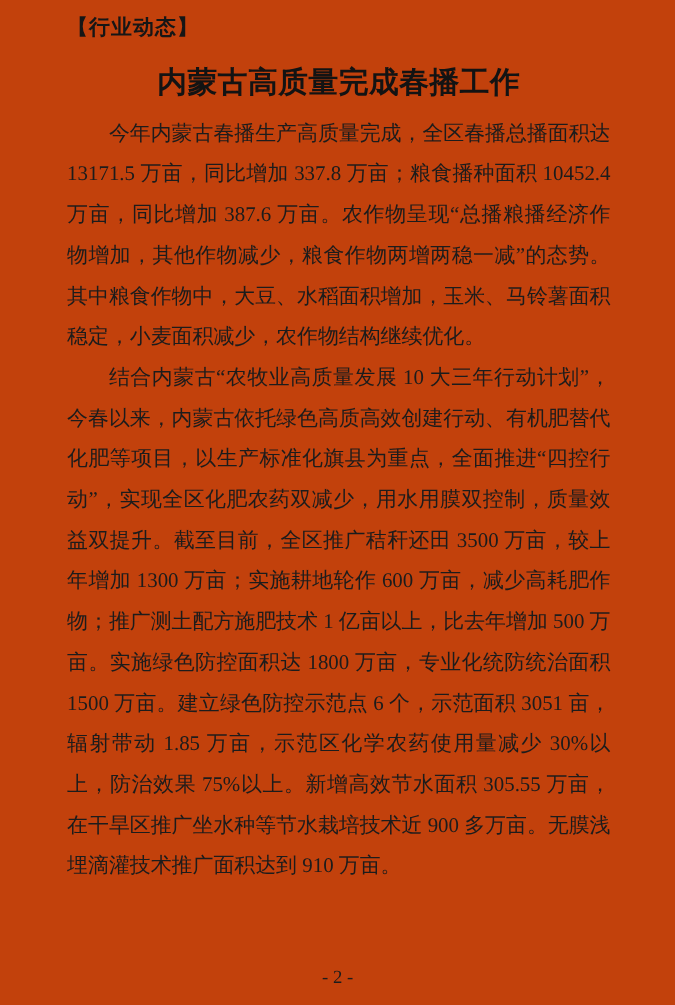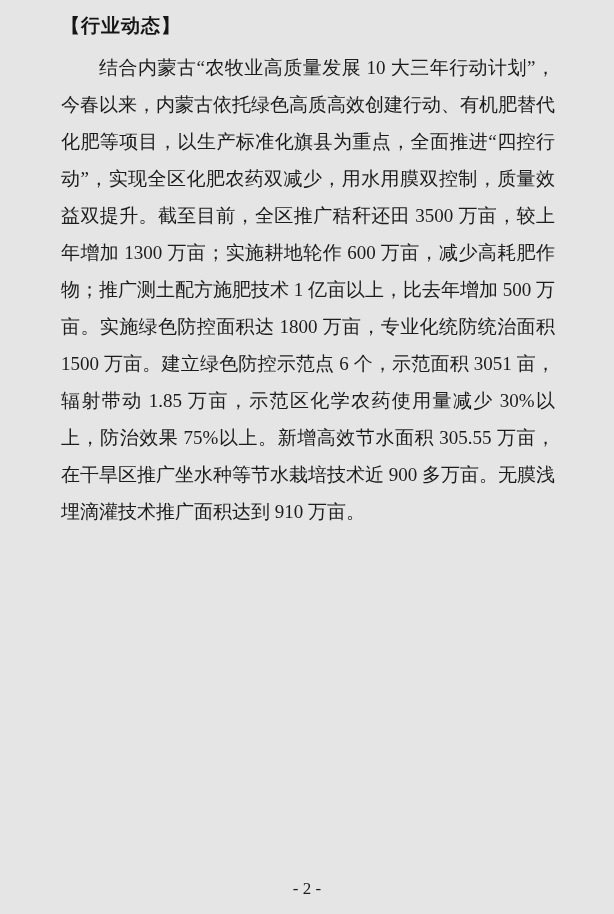--- a/index.html
+++ b/index.html
@@ -6,21 +6,21 @@
   html, body {
     width: 614px;
     height: 914px;
     background: #ffffff;
     overflow: hidden;
   }
   .page {
     position: relative;
     width: 614px;
     height: 914px;
-    background: #e5e5e5;
+    background: #c2410c;
     color: #1c1c1c;
     padding: 14px 59px 0 61px;
     font-family: "Liberation Serif", "DejaVu Serif", serif;
   }
   .section-header {
     font-family: "Liberation Sans", "DejaVu Sans", sans-serif;
     font-weight: 700;
     font-size: 19px;
     line-height: 24px;
     color: #161616;
@@ -59,20 +59,22 @@
     font-family: "Liberation Serif", "DejaVu Serif", serif;
   }
 </style>
 </head>
 <body>
 
 <div class="page">
 
   <div class="section-header">【行业动态】</div>
 
+  <h1 class="doc-title">内蒙古高质量完成春播工作</h1>
 
   <div class="body-text">
+    <p>今年内蒙古春播生产高质量完成，全区春播总播面积达 13171.5 万亩，同比增加 337.8 万亩；粮食播种面积 10452.4 万亩，同比增加 387.6 万亩。农作物呈现“总播粮播经济作物增加，其他作物减少，粮食作物两增两稳一减”的态势。其中粮食作物中，大豆、水稻面积增加，玉米、马铃薯面积稳定，小麦面积减少，农作物结构继续优化。</p>
     <p>结合内蒙古“农牧业高质量发展 10 大三年行动计划”，今春以来，内蒙古依托绿色高质高效创建行动、有机肥替代化肥等项目，以生产标准化旗县为重点，全面推进“四控行动”，实现全区化肥农药双减少，用水用膜双控制，质量效益双提升。截至目前，全区推广秸秆还田 3500 万亩，较上年增加 1300 万亩；实施耕地轮作 600 万亩，减少高耗肥作物；推广测土配方施肥技术 1 亿亩以上，比去年增加 500 万亩。实施绿色防控面积达 1800 万亩，专业化统防统治面积 1500 万亩。建立绿色防控示范点 6 个，示范面积 3051 亩，辐射带动 1.85 万亩，示范区化学农药使用量减少 30%以上，防治效果 75%以上。新增高效节水面积 305.55 万亩，在干旱区推广坐水种等节水栽培技术近 900 多万亩。无膜浅埋滴灌技术推广面积达到 910 万亩。</p>
   </div>
 
   <div class="page-footer">- 2 -</div>
 
 </div>
 
 </body></html>

